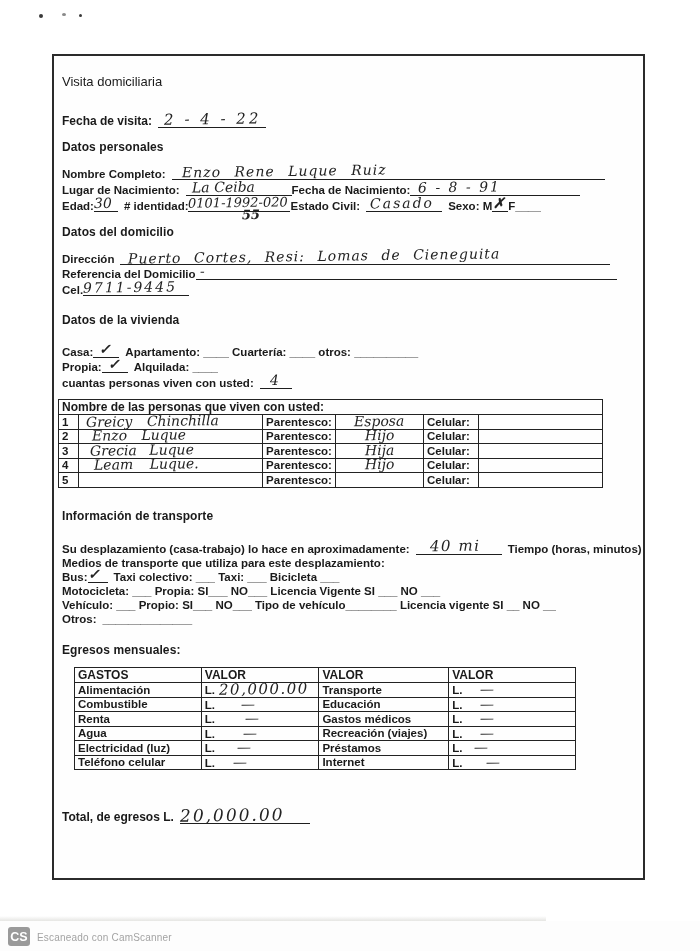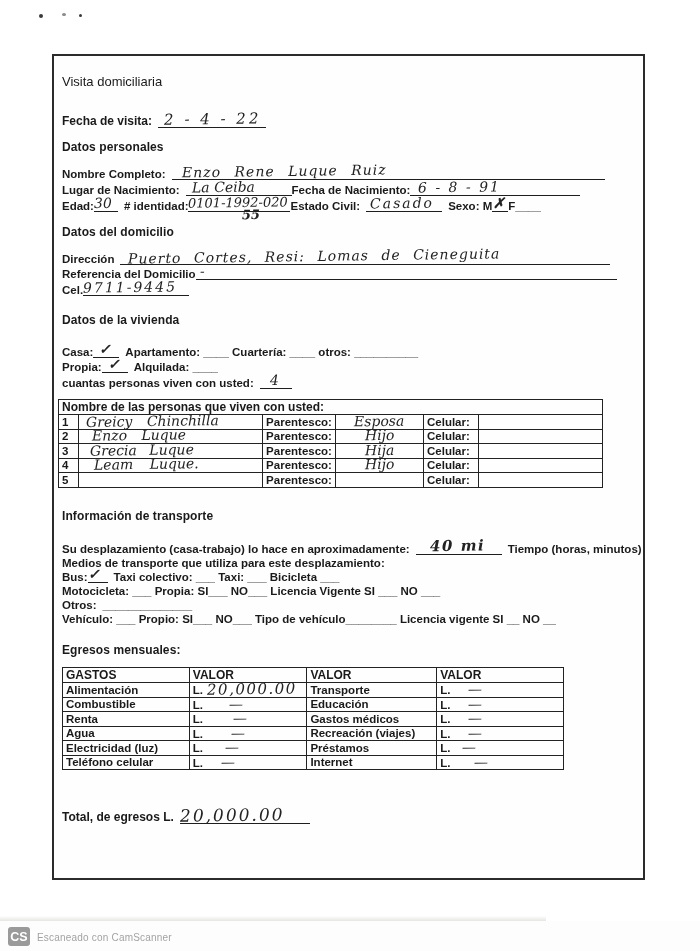--- a/index.html
+++ b/index.html
@@ -202,49 +202,49 @@
     </tr>
   </tbody>
     </table>
 
   <div class="sec heading" style="top:453px;">Información de transporte</div>
 
   <div class="sec" style="top:482px;">
     <div class="fline" style="height:17px;">
       <span class="lbl">Su desplazamiento (casa-trabajo) lo hace en aproximadamente:</span>
       <span class="gap"></span>
-      <span class="ul" style="width:86px;"><span class="hw hw-amt" style="padding-left:14px;font-weight:bold;">40 mi</span></span>
+      <span class="ul" style="width:86px;"><span class="hw hw-amt" style="padding-left:14px;">40 mi</span></span>
       <span class="gap"></span>
       <span class="lbl">Tiempo (horas, minutos)</span>
     </div>
     <div class="fline" style="height:14px;">
       <span class="lbl">Medios de transporte que utiliza para este desplazamiento:</span>
     </div>
     <div class="fline" style="height:14px;">
       <span class="lbl">Bus:</span>
       <span class="ul" style="width:20px;"><span class="hw mark" style="padding-left:0;">✓</span></span>
       <span class="gap"></span>
       <span class="lbl">Taxi colectivo: ___ Taxi: ___ Bicicleta ___</span>
     </div>
     <div class="fline" style="height:14px;">
       <span class="lbl">Motocicleta: ___ Propia: SI___ NO___    Licencia Vigente SI ___ NO ___</span>
     </div>
     <div class="fline" style="height:14px;">
+      <span class="lbl">Vehículo: ___ Propio: SI___ NO___ Tipo de vehículo________ Licencia vigente SI __ NO __</span>
+    </div>
+    <div class="fline" style="height:14px;">
       <span class="lbl">Otros:</span>
       <span class="gap"></span>
       <span class="lbl">______________</span>
     </div>
-    <div class="fline" style="height:14px;">
-      <span class="lbl">Vehículo: ___ Propio: SI___ NO___ Tipo de vehículo________ Licencia vigente SI __ NO __</span>
-    </div>
   </div>
 
   <div class="sec heading" style="top:587px;">Egresos mensuales:</div>
 
-  <table class="etable sec" style="top:611px;left:8px;border-radius:30px;">
+  <table class="etable sec" style="top:611px;left:20px;border-radius:30px;">
     <colgroup>
         <col style="width:125px">
         <col style="width:116px">
         <col style="width:128px">
         <col style="width:125px">
       </colgroup>
     <tbody>
         <tr>
       <td class="eh">GASTOS</td>
       <td class="eh">VALOR</td>

